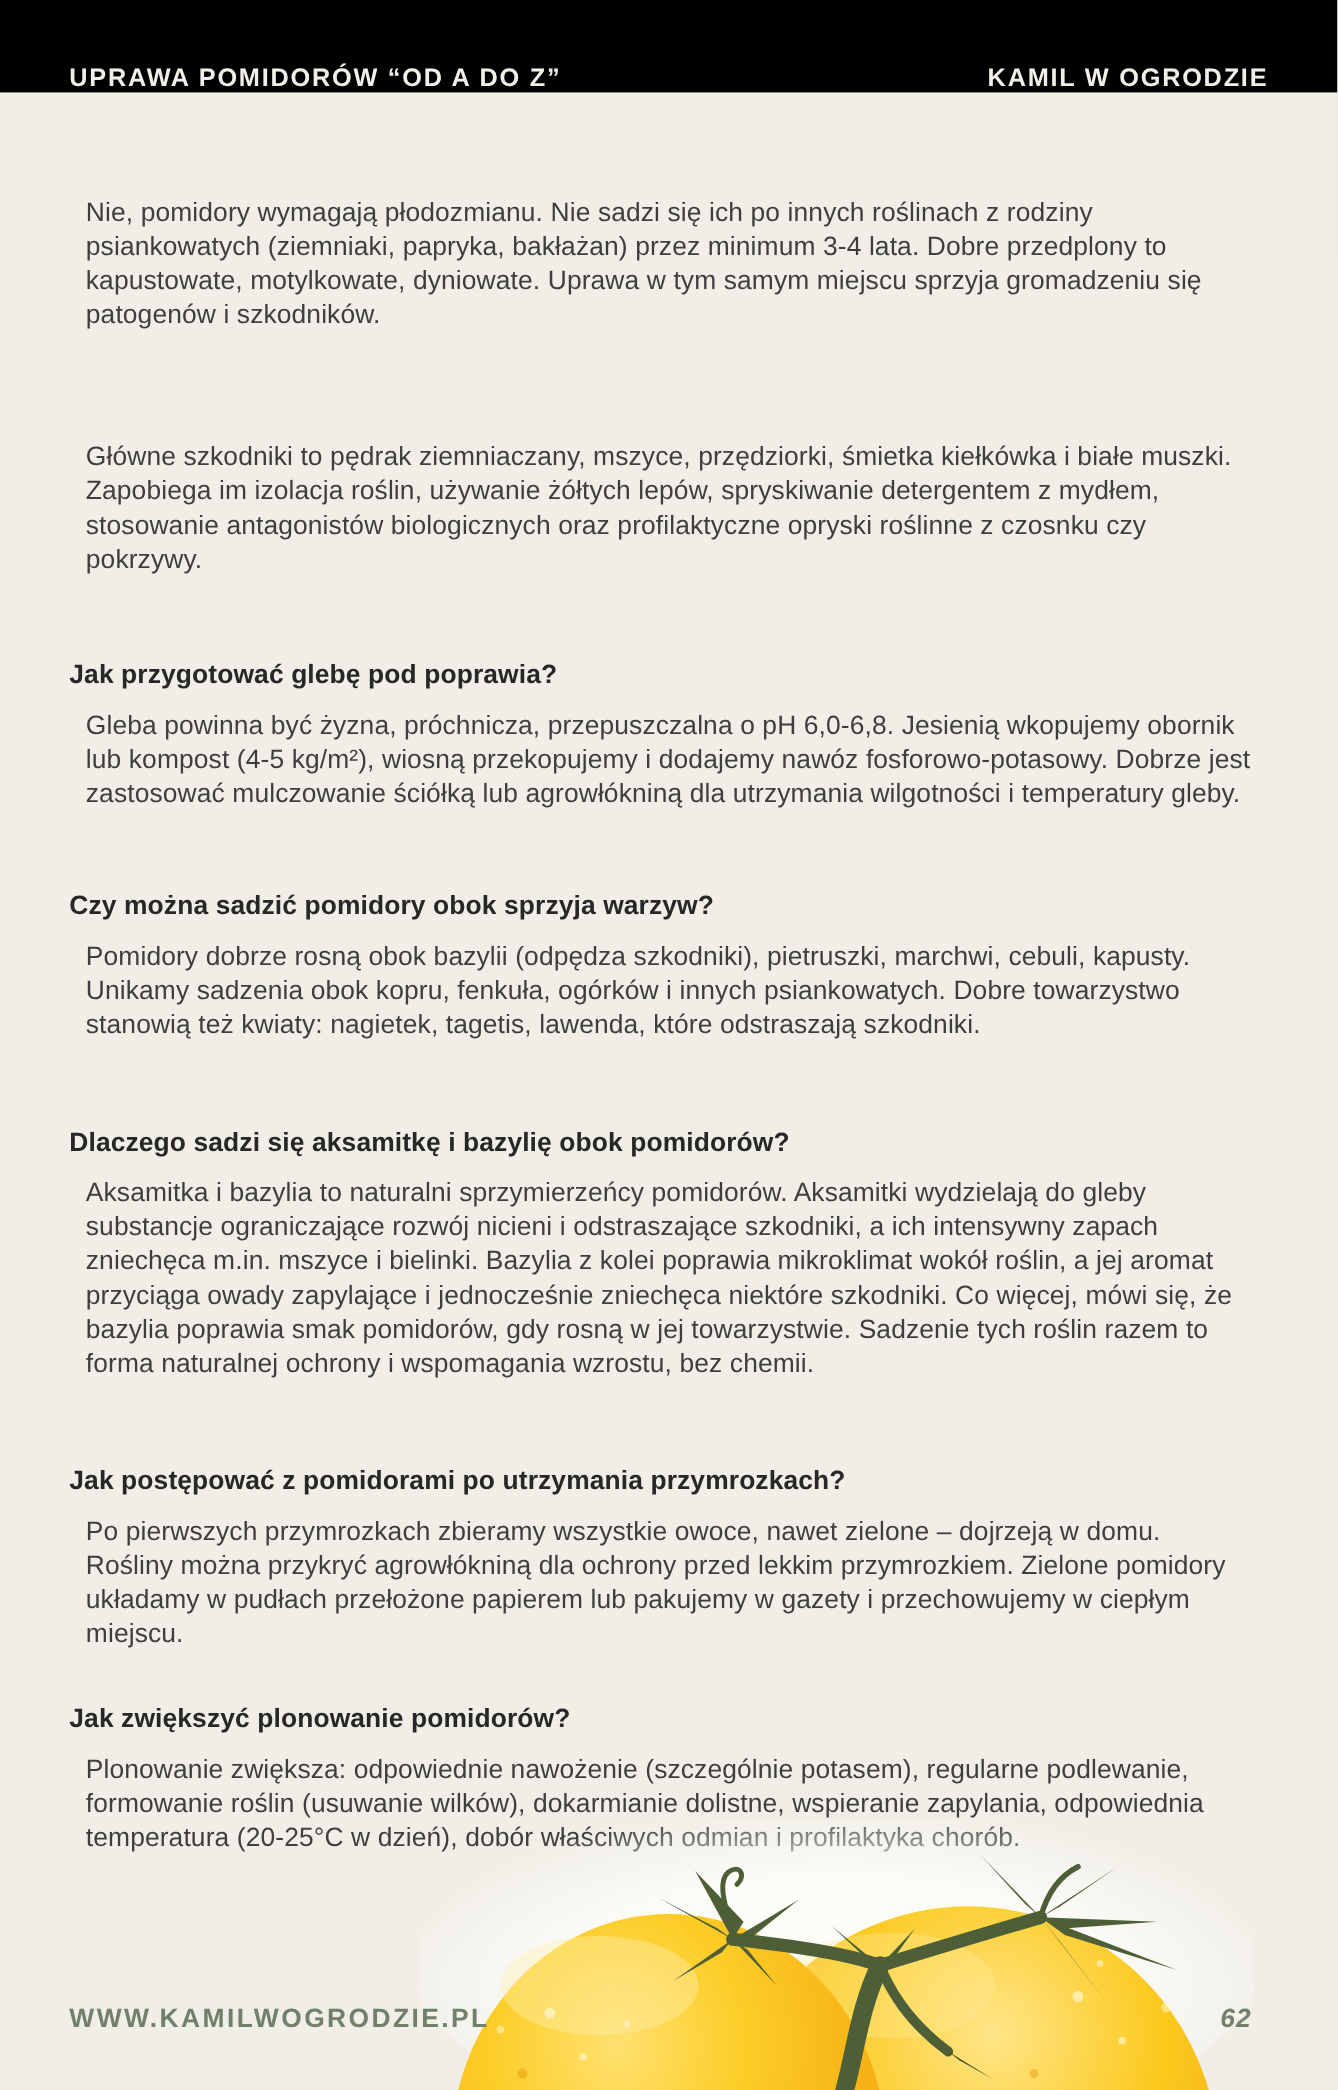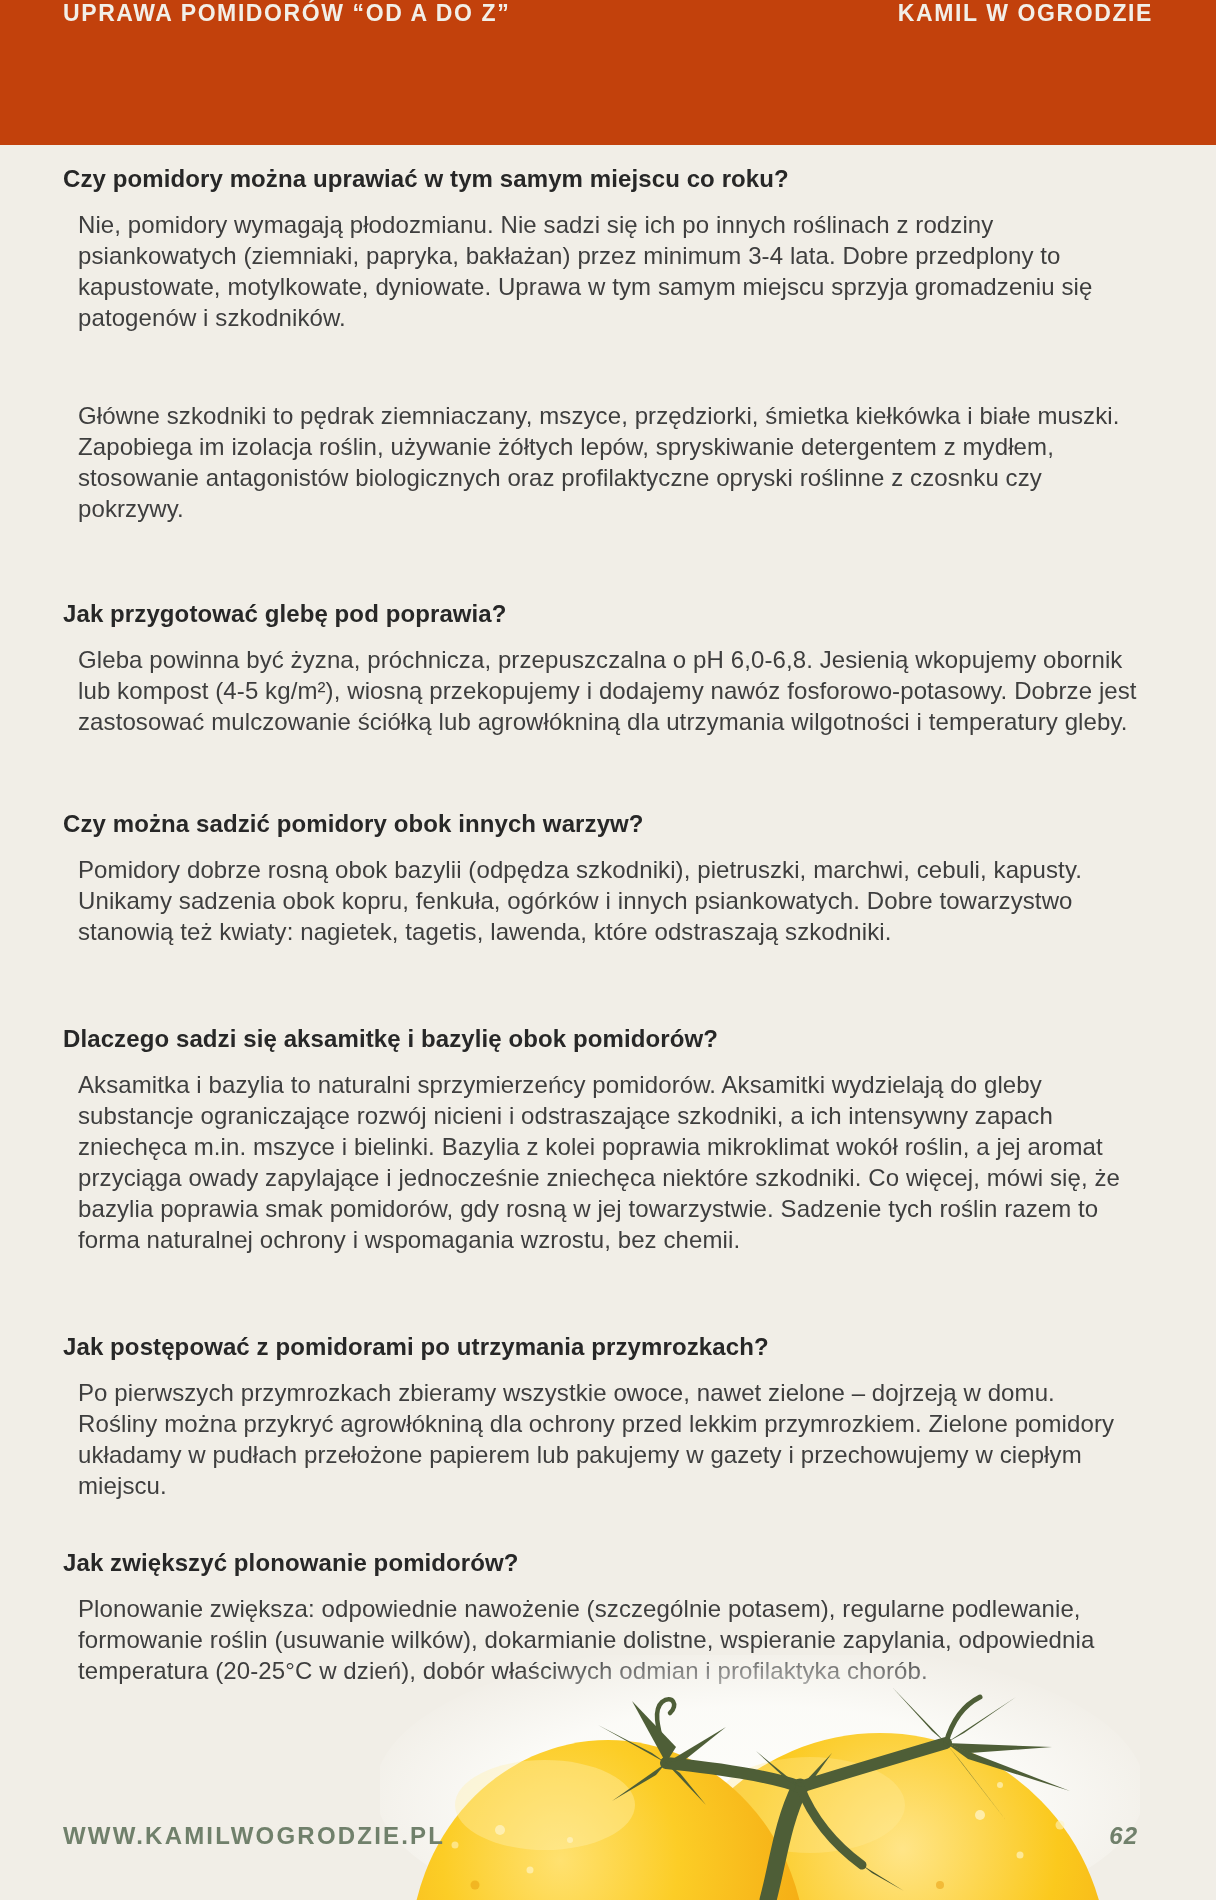--- a/index.html
+++ b/index.html
@@ -3,22 +3,22 @@
 <meta charset="utf-8">
 <style>
   html,body{margin:0;padding:0;}
   body{background:#e7e4dd;font-family:"Liberation Sans","DejaVu Sans",sans-serif;}
   .page{
     position:relative;width:1216px;height:1900px;margin:0 auto;
     background:#f1eee7;overflow:hidden;
   }
   
   .header{
-    position:absolute;top:0;left:0;width:1216px;height:145px;
-    background:#c2410c;display:flex;align-items:flex-start;justify-content:space-between;
+    position:absolute;top:0;left:0;width:1216px;height:84px;
+    background:#000000;display:flex;align-items:flex-end;justify-content:space-between;
     box-sizing:border-box;padding:0 63px;
   }
   .header .htxt{
     color:#f2efe8;font-size:23px;font-weight:700;letter-spacing:1.6px;
     text-transform:uppercase;white-space:nowrap;
   }
   
   .content{position:absolute;left:63px;top:0;width:1090px;}
   .faq{position:absolute;left:0;width:1090px;}
   .faq h2{
@@ -45,35 +45,34 @@
 <div class="page">
 
   <div class="header">
     <span class="htxt">UPRAWA POMIDORÓW “OD A DO Z”</span>
     <span class="htxt">KAMIL W OGRODZIE</span>
   </div>
 
   <div class="content">
 
     <section class="faq" style="top:163px">
-      <h2>Czy pomidory można uprawiać w tym samym miejscu co roku?</h2>
       <p>Nie, pomidory wymagają płodozmianu. Nie sadzi się ich po innych roślinach z rodziny psiankowatych (ziemniaki, papryka, bakłażan) przez minimum 3-4 lata. Dobre przedplony to kapustowate, motylkowate, dyniowate. Uprawa w tym samym miejscu sprzyja gromadzeniu się patogenów i szkodników.</p>
     </section>
 
     <section class="faq" style="top:385px">
       <p>Główne szkodniki to pędrak ziemniaczany, mszyce, przędziorki, śmietka kiełkówka i białe muszki. Zapobiega im izolacja roślin, używanie żółtych lepów, spryskiwanie detergentem z mydłem, stosowanie antagonistów biologicznych oraz profilaktyczne opryski roślinne z czosnku czy pokrzywy.</p>
     </section>
 
     <section class="faq" style="top:598px">
       <h2>Jak przygotować glebę pod poprawia?</h2>
       <p>Gleba powinna być żyzna, próchnicza, przepuszczalna o pH 6,0-6,8. Jesienią wkopujemy obornik lub kompost (4-5 kg/m²), wiosną przekopujemy i dodajemy nawóz fosforowo-potasowy. Dobrze jest zastosować mulczowanie ściółką lub agrowłókniną dla utrzymania wilgotności i temperatury gleby.</p>
     </section>
 
     <section class="faq" style="top:808px">
-      <h2>Czy można sadzić pomidory obok innych warzyw?</h2>
+      <h2>Czy można sadzić pomidory obok sprzyja warzyw?</h2>
       <p>Pomidory dobrze rosną obok bazylii (odpędza szkodniki), pietruszki, marchwi, cebuli, kapusty. Unikamy sadzenia obok kopru, fenkuła, ogórków i innych psiankowatych. Dobre towarzystwo stanowią też kwiaty: nagietek, tagetis, lawenda, które odstraszają szkodniki.</p>
     </section>
 
     <section class="faq" style="top:1023px">
       <h2>Dlaczego sadzi się aksamitkę i bazylię obok pomidorów?</h2>
       <p>Aksamitka i bazylia to naturalni sprzymierzeńcy pomidorów. Aksamitki wydzielają do gleby substancje ograniczające rozwój nicieni i odstraszające szkodniki, a ich intensywny zapach zniechęca m.in. mszyce i bielinki. Bazylia z kolei poprawia mikroklimat wokół roślin, a jej aromat przyciąga owady zapylające i jednocześnie zniechęca niektóre szkodniki. Co więcej, mówi się, że bazylia poprawia smak pomidorów, gdy rosną w jej towarzystwie. Sadzenie tych roślin razem to forma naturalnej ochrony i wspomagania wzrostu, bez chemii.</p>
     </section>
 
     <section class="faq" style="top:1331px">
       <h2>Jak postępować z pomidorami po utrzymania przymrozkach?</h2>

